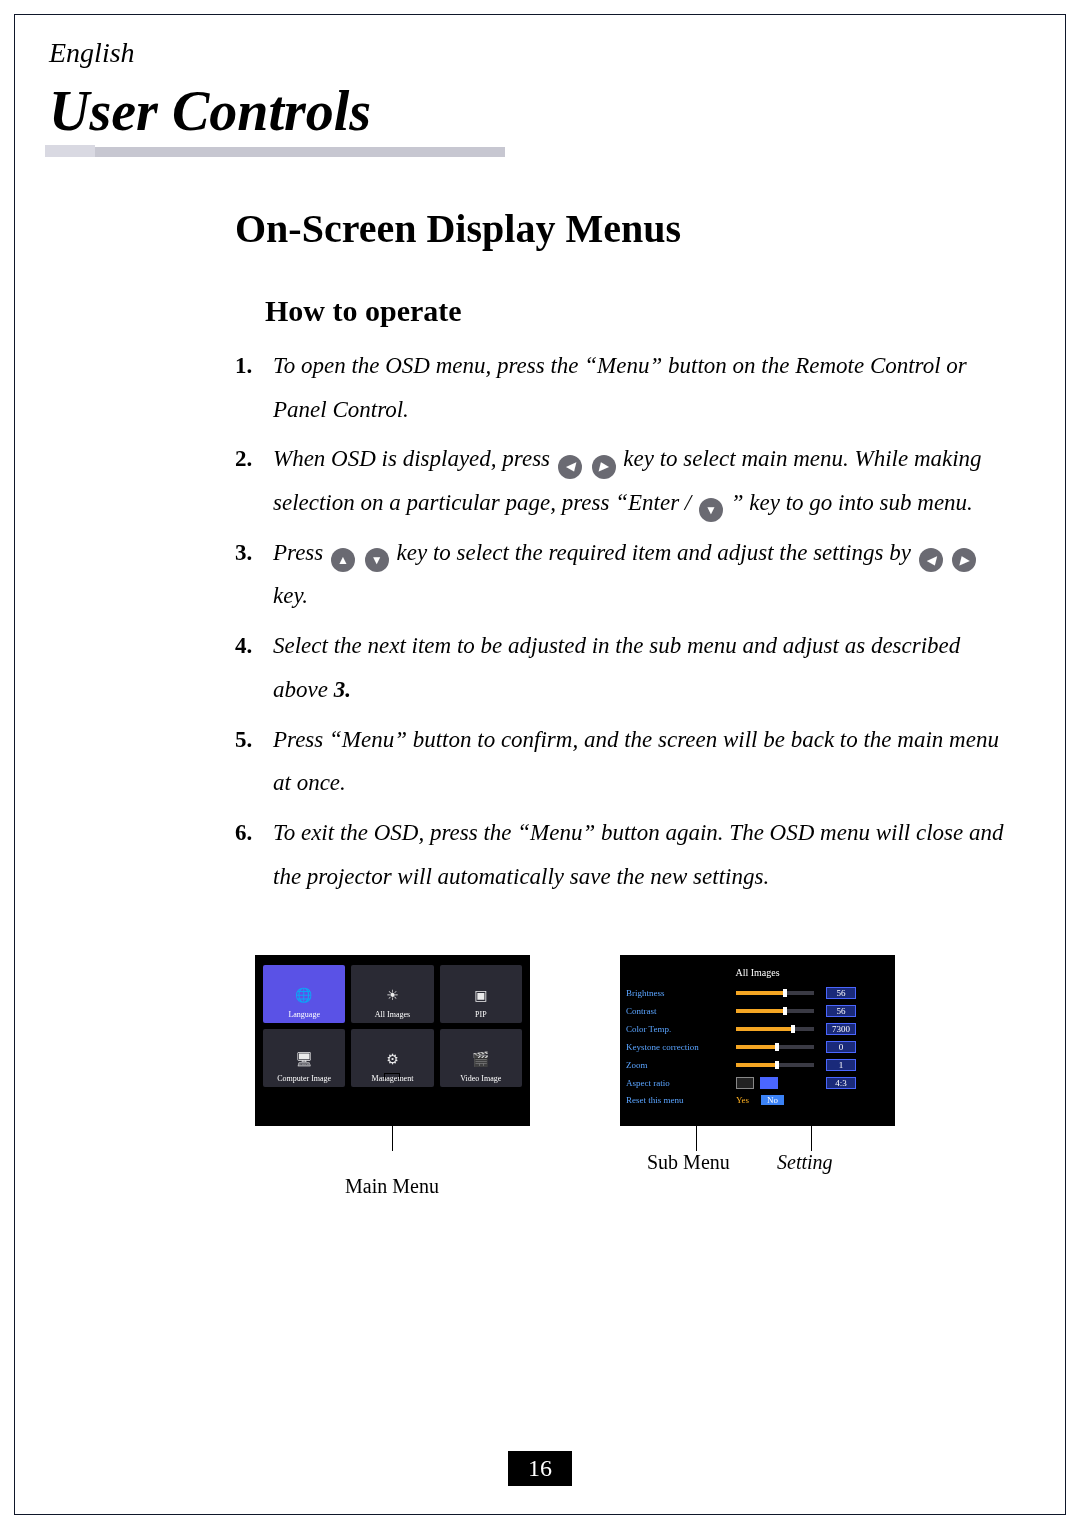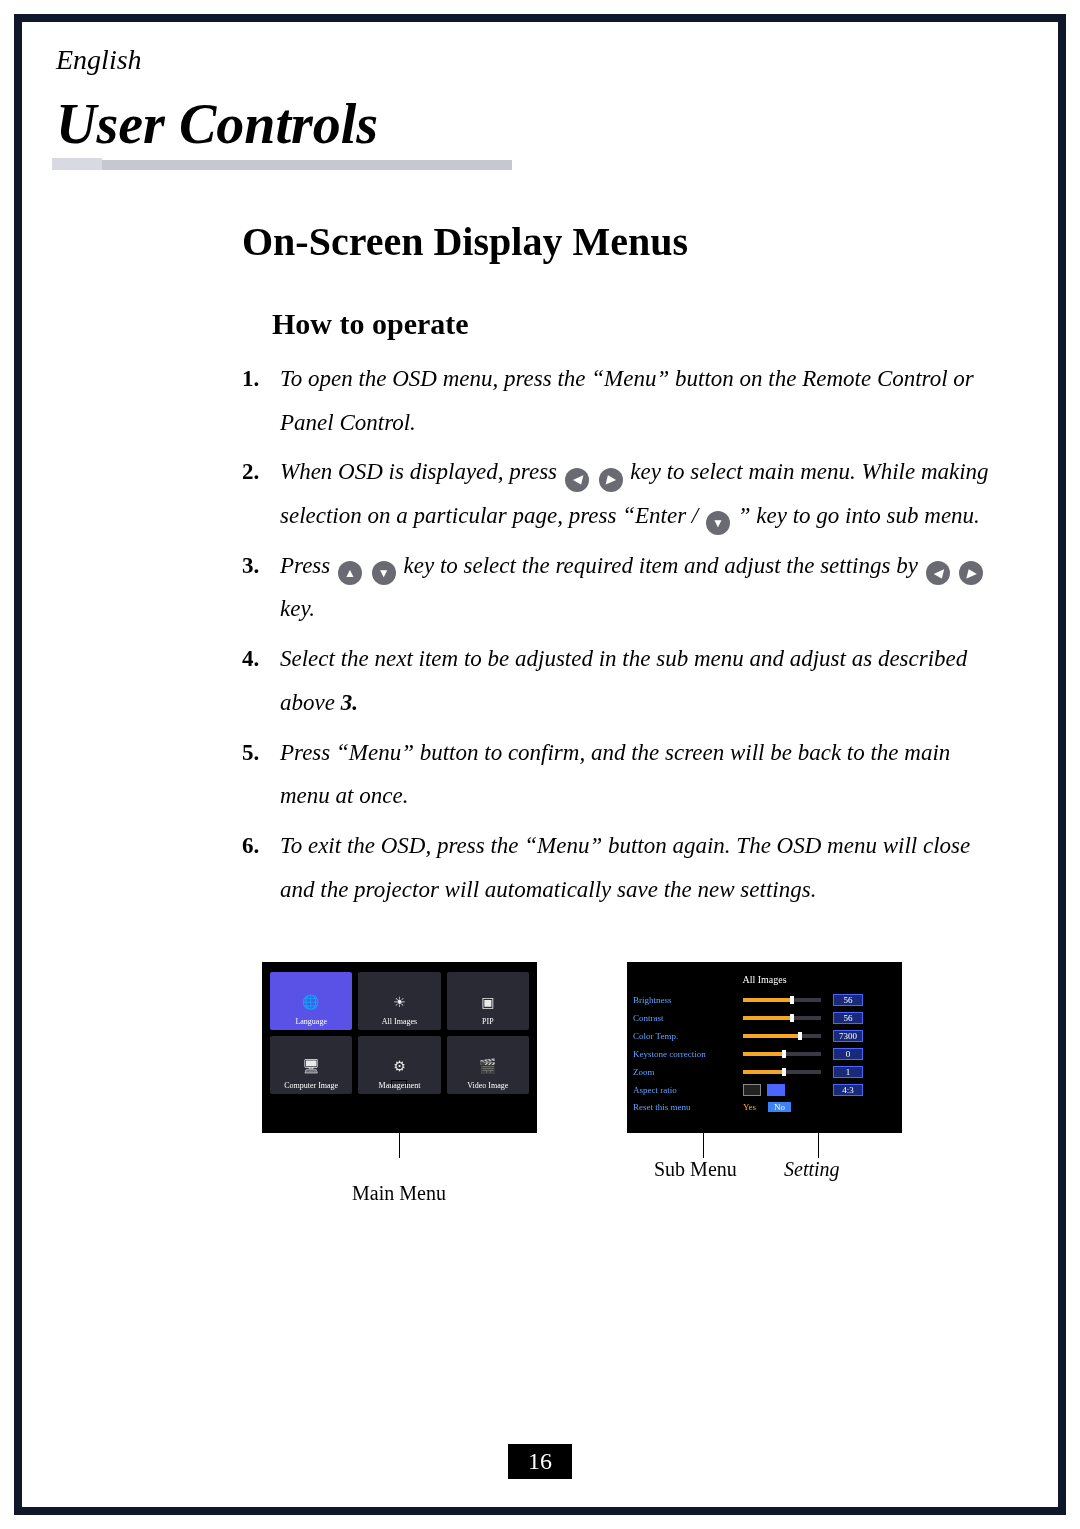--- a/index.html
+++ b/index.html
@@ -5,38 +5,38 @@
   * { margin: 0; padding: 0; box-sizing: border-box; }
   body {
     width: 1080px;
     height: 1529px;
     background: #fff;
     font-family: "Palatino Linotype", "Book Antiqua", Palatino, serif;
     color: #000;
     position: relative;
   }
   .page {
-    border: 8px solid #0f172a;
+    border: 1px solid #0f172a;
     margin: 14px;
     width: 1052px;
     height: 1501px;
     position: relative;
   }
   .header-row {
     position: relative;
     padding: 22px 30px 0 30px;
   }
   .lang-label {
     font-style: italic;
     font-size: 28px;
     padding-left: 4px;
   }
   .title-row {
     position: relative;
-    margin-top: 20px;
+    margin-top: 14px;
   }
   .title-text {
     font-style: italic;
     font-weight: bold;
     font-size: 56px;
     line-height: 1;
     padding-left: 4px;
   }
   .title-underline {
     margin-top: 6px;

